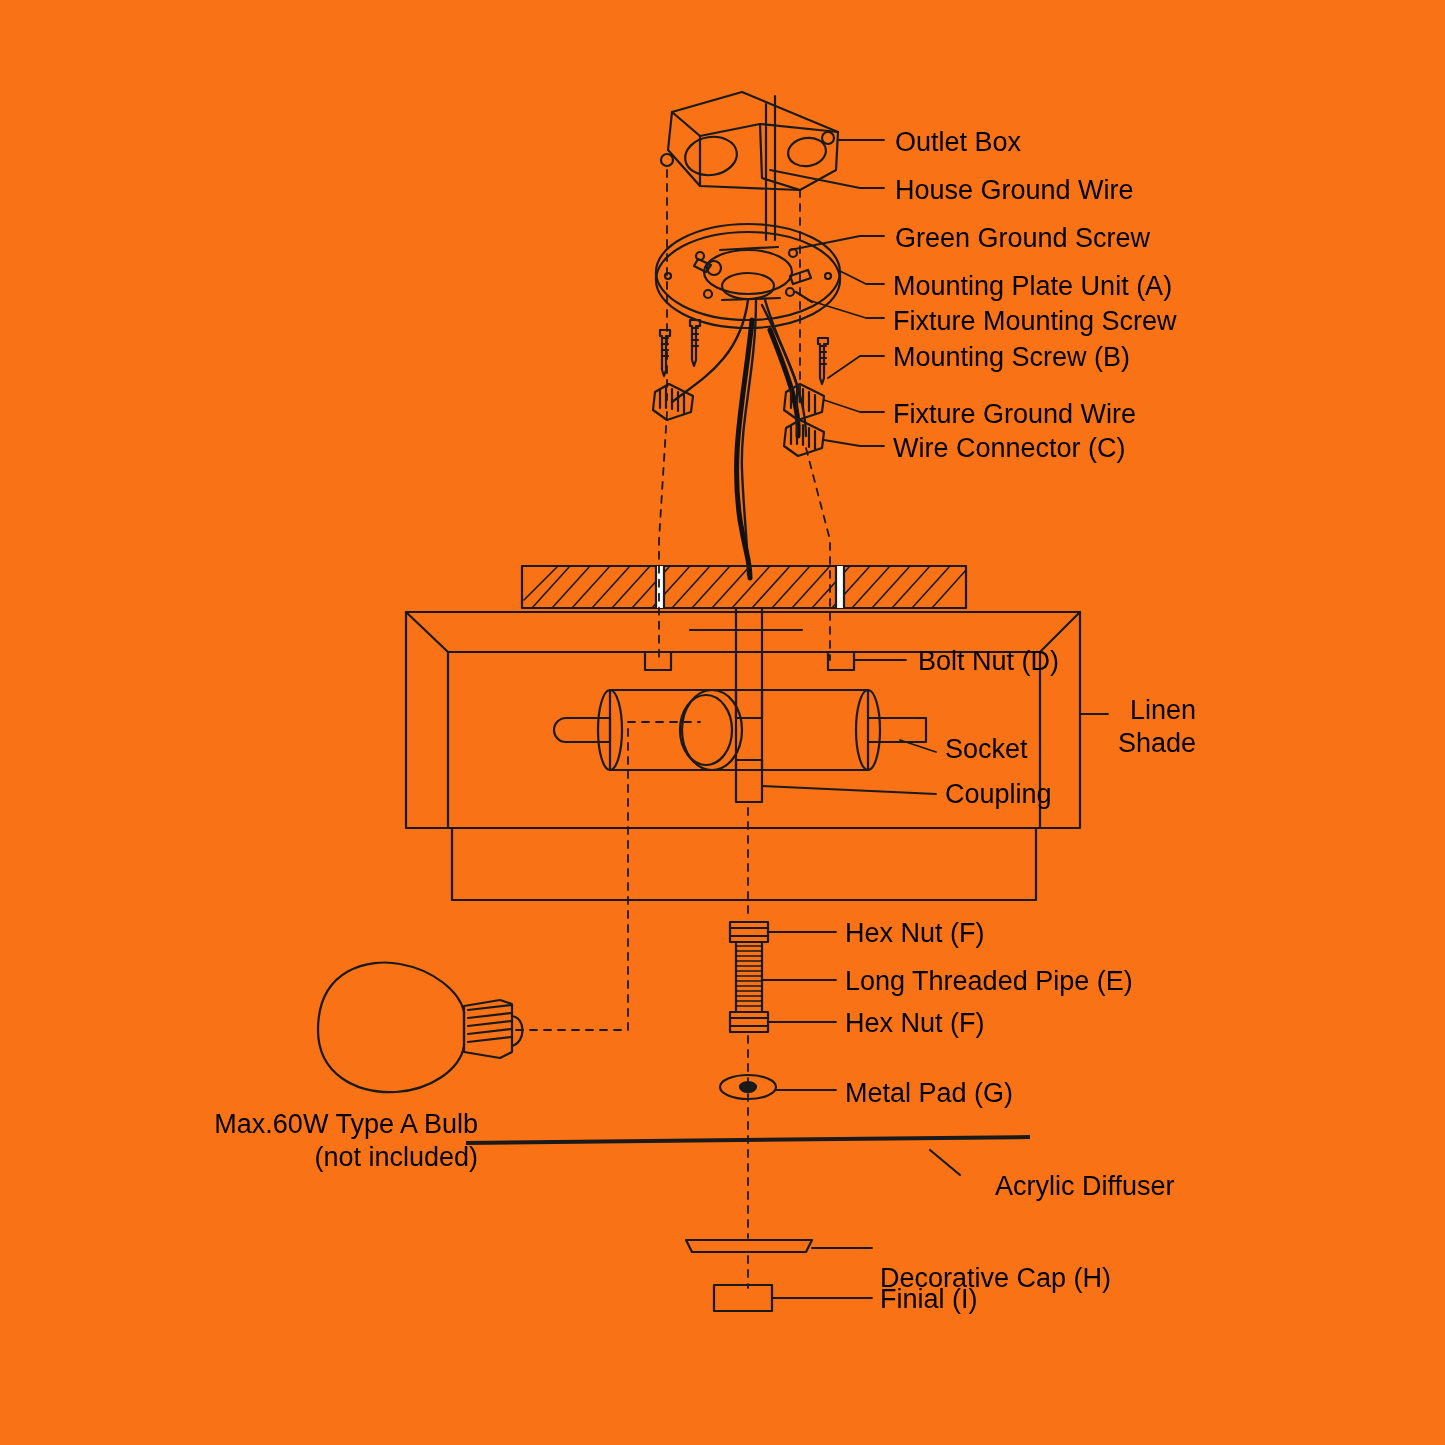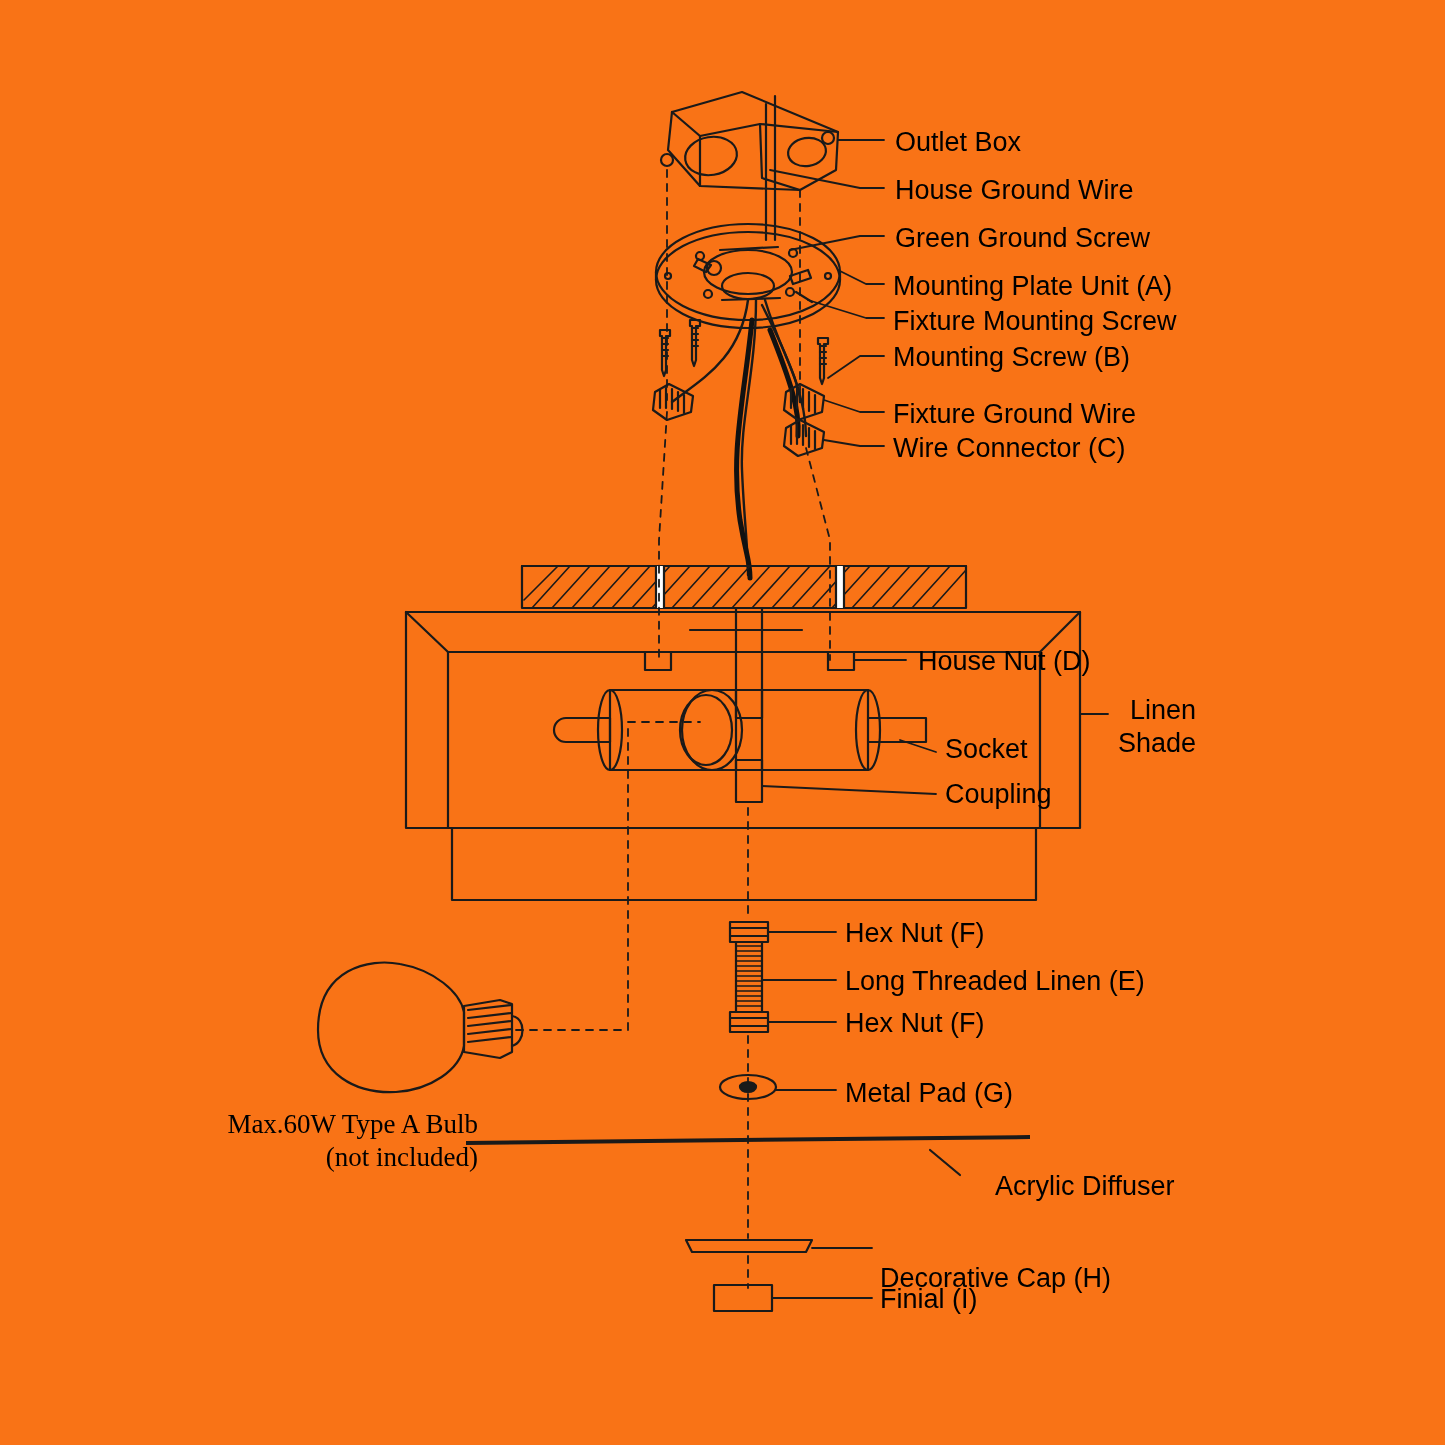--- a/index.html
+++ b/index.html
@@ -227,28 +227,28 @@
   </svg>
 
   <div class="label" style="left:895px; top:126px;">Outlet Box</div>
   <div class="label" style="left:895px; top:174px;">House Ground Wire</div>
   <div class="label" style="left:893px; top:270px;">Mounting Plate Unit (A)</div>
   <div class="label" style="left:895px; top:222px;">Green Ground Screw</div>
   <div class="label" style="left:893px; top:305px;">Fixture Mounting Screw</div>
   <div class="label" style="left:893px; top:341px;">Mounting Screw (B)</div>
   <div class="label" style="left:893px; top:398px;">Fixture Ground Wire</div>
   <div class="label" style="left:893px; top:432px;">Wire Connector (C)</div>
-  <div class="label" style="left:918px; top:645px;">House Nut (D)</div>
+  <div class="label" style="left:918px; top:645px;">Bolt Nut (D)</div>
   <div class="label center" style="left:1118px; top:694px;">Linen
 Shade</div>
   <div class="label" style="left:945px; top:733px;">Socket</div>
   <div class="label" style="left:945px; top:778px;">Coupling</div>
   <div class="label" style="left:845px; top:917px;">Hex Nut (F)</div>
-  <div class="label" style="left:845px; top:965px;">Long Threaded Linen (E)</div>
+  <div class="label" style="left:845px; top:965px;">Long Threaded Pipe (E)</div>
   <div class="label" style="left:845px; top:1007px;">Hex Nut (F)</div>
   <div class="label" style="left:845px; top:1077px;">Metal Pad (G)</div>
-  <div class="label center" style="left:178px; top:1108px; width:300px;font-family:Liberation Serif, serif;">Max.60W Type A Bulb
+  <div class="label center" style="left:178px; top:1108px; width:300px;">Max.60W Type A Bulb
 (not included)</div>
   <div class="label" style="left:995px; top:1170px;">Acrylic Diffuser</div>
   <div class="label" style="left:880px; top:1234px;margin-top:28px;">Decorative Cap (H)</div>
   <div class="label" style="left:880px; top:1283px;text-align:right;">Finial (I)</div>
 
 </div>
 
 </body></html>

